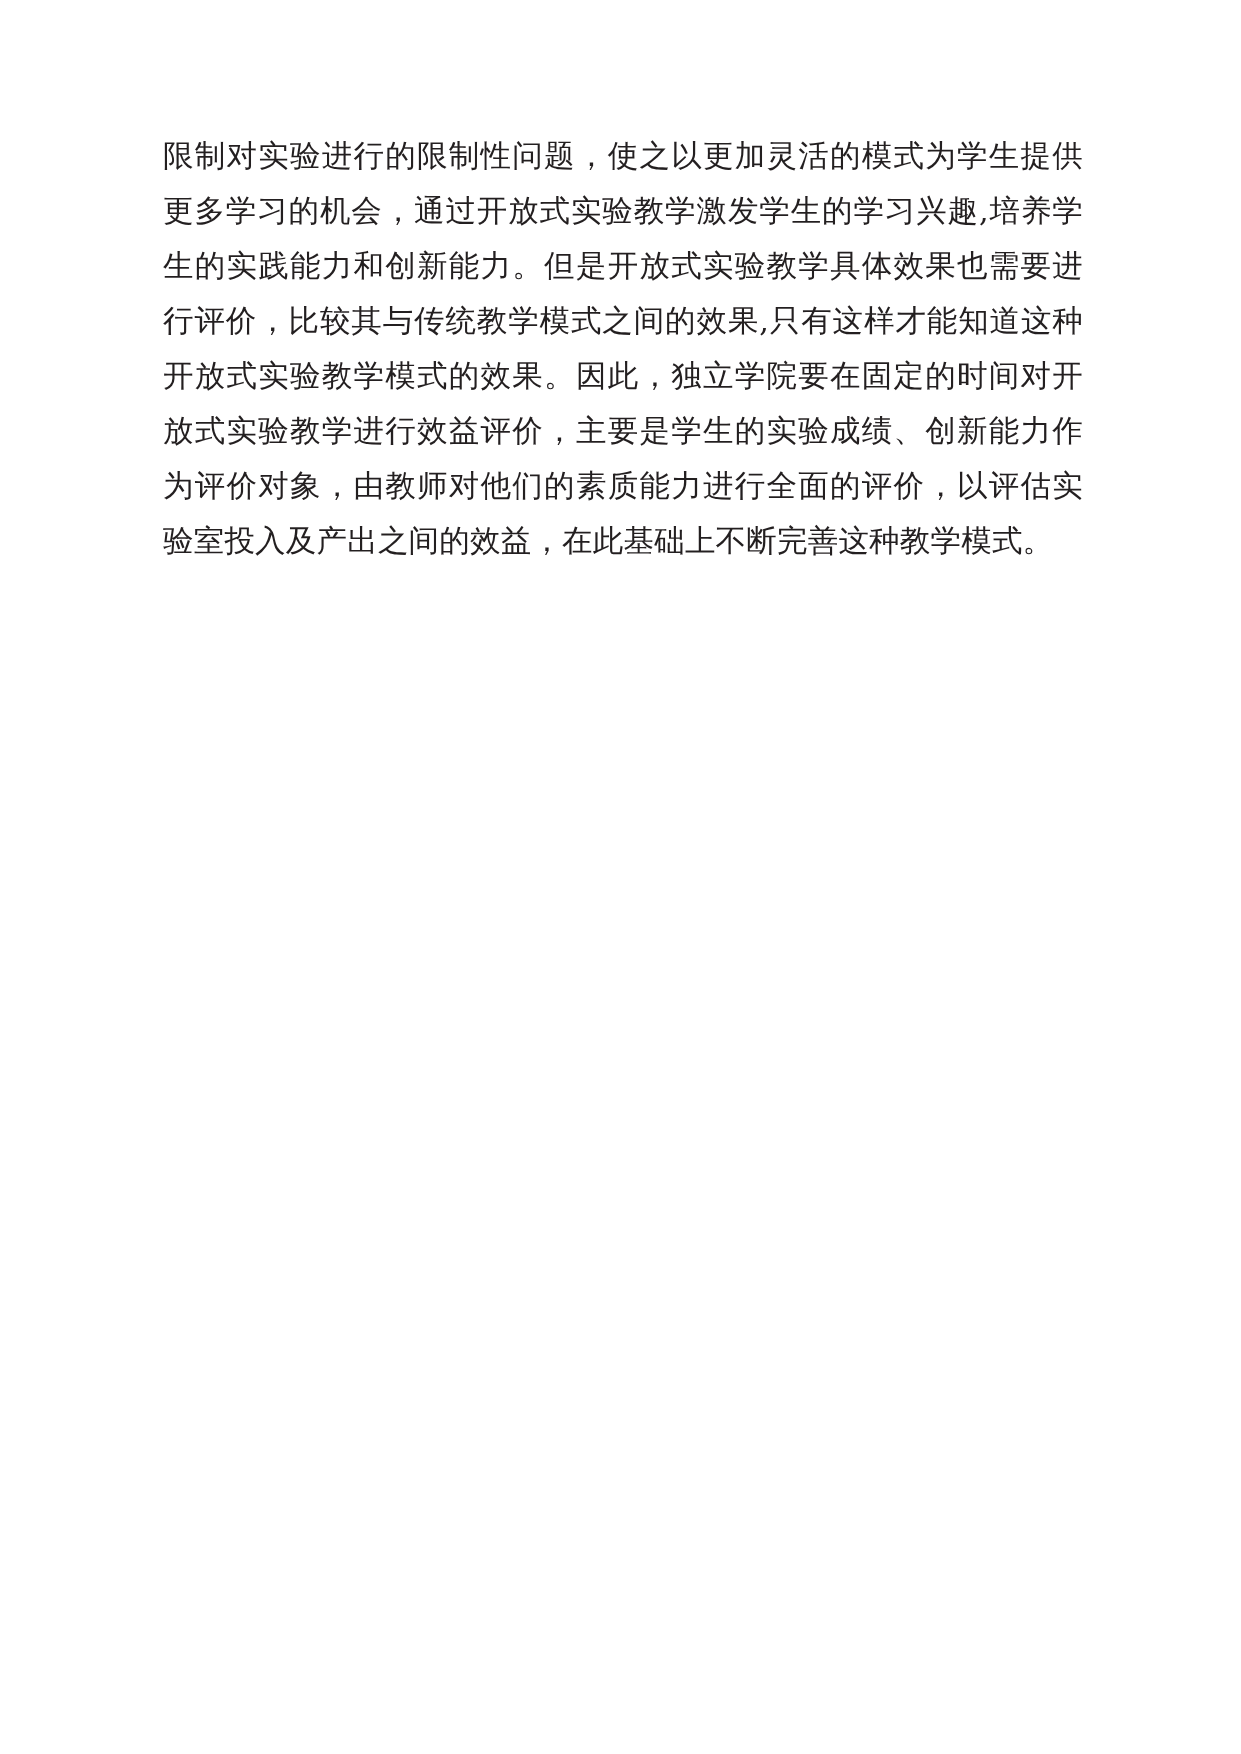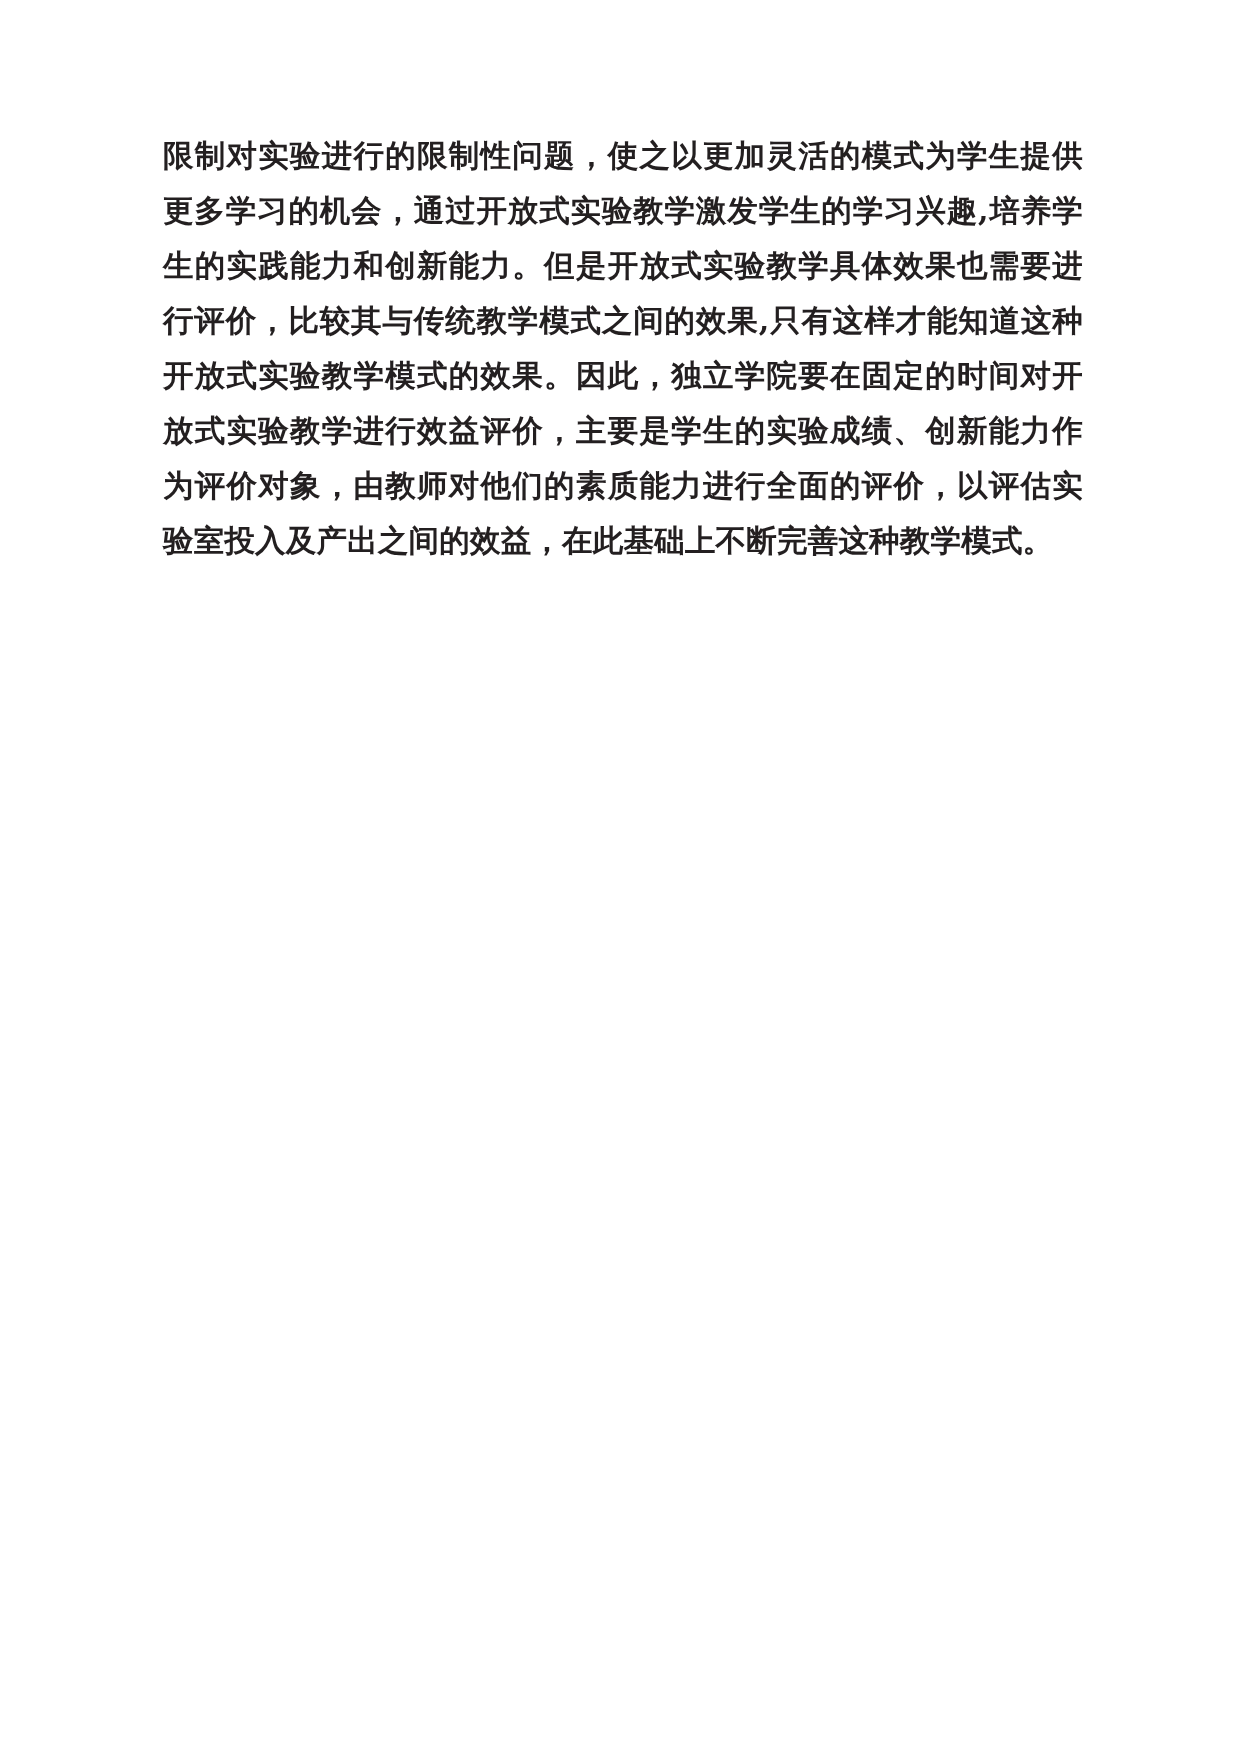--- a/index.html
+++ b/index.html
@@ -13,21 +13,20 @@
     height: 1754px;
     background: #ffffff;
     margin: 0 auto;
     overflow: hidden;
   }
   .content {
     position: absolute;
     left: 163px;
     top: 128px;
     width: 920px;
-    font-weight: bold;
   }
   .body-paragraph {
     font-family: "DejaVu Serif", "Liberation Serif", serif;
     font-size: 30.5px;
     line-height: 55px;
     color: #231f20;
     text-align: justify;
     text-justify: inter-ideograph;
     letter-spacing: 0.2px;
     text-indent: 0;

